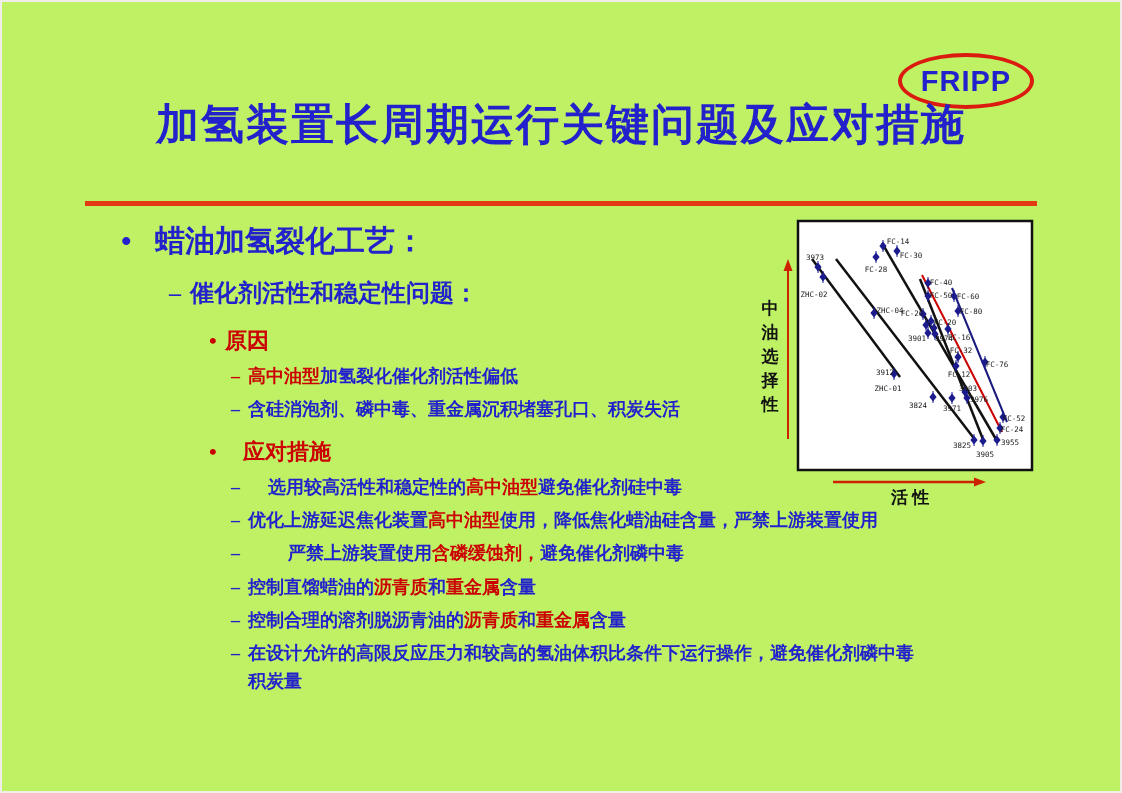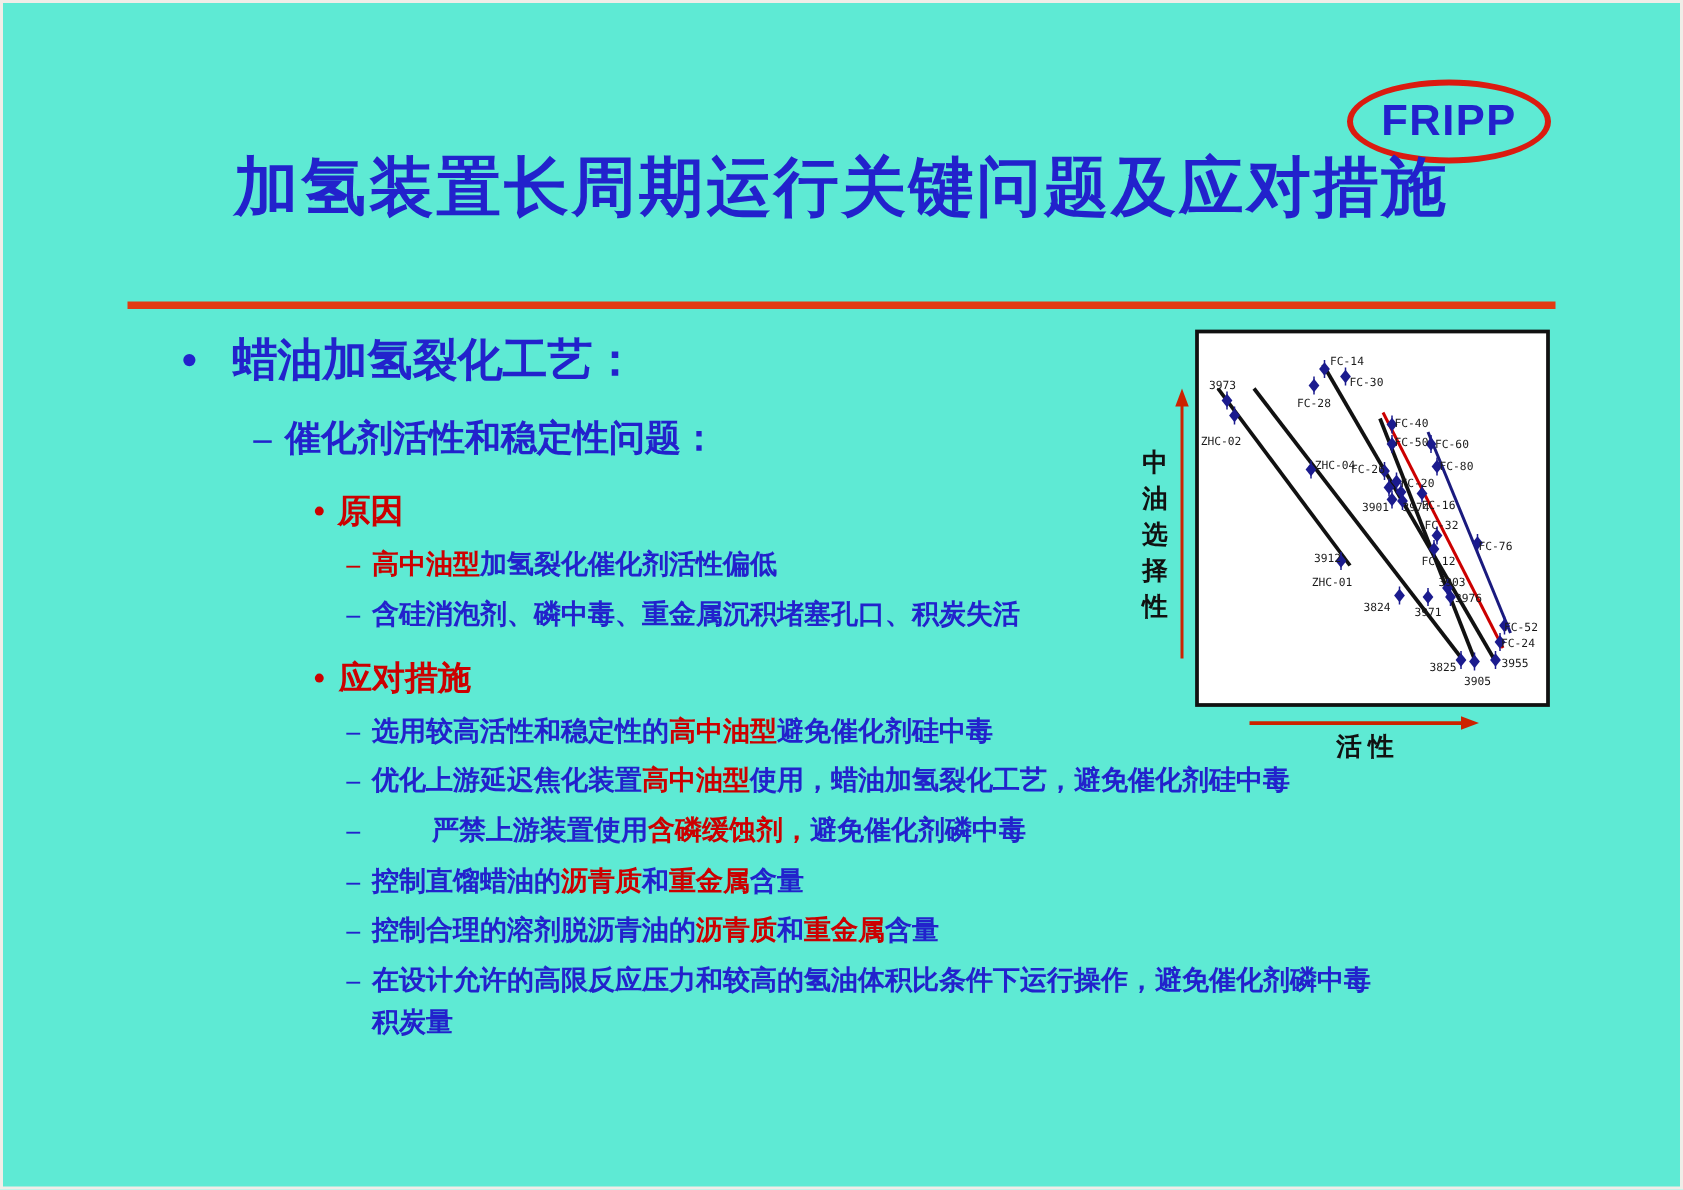--- a/index.html
+++ b/index.html
@@ -1,17 +1,17 @@
 <!DOCTYPE html>
 <html><head>
 <meta charset="utf-8">
 <style>
   html,body{margin:0;padding:0;background:#fff;}
   .slide{
-    position:relative;width:1122px;height:793px;background:#5eead4;overflow:hidden;
+    position:relative;width:1122px;height:793px;background:#bef264;overflow:hidden;
     font-family:"Liberation Serif","DejaVu Serif",serif;
     box-shadow:inset 0 0 0 2px #f0ede8;
   }
   .logo{
     position:absolute;left:898px;top:53px;width:128px;height:48px;
     border:4px solid #DB1B10;border-radius:50%;
     display:flex;align-items:center;justify-content:center;
     font-family:"Liberation Sans","DejaVu Sans",sans-serif;
     font-weight:bold;font-size:29px;color:#2222CC;letter-spacing:1px;
   }
@@ -51,29 +51,29 @@
       <div class="row" style="top: 366px; font-size: 18px;">
         <span class="marker" style="left: 231px; color: rgb(204, 0, 0);">–</span>
         <span class="runs" style="left: 248px;"><span style="color: rgb(204, 0, 0);">高中油型</span><span style="color: rgb(34, 34, 204);">加氢裂化催化剂活性偏低</span></span>
       </div>
       <div class="row" style="top: 399px; font-size: 18px;">
         <span class="marker" style="left: 231px; color: rgb(34, 34, 204);">–</span>
         <span class="runs" style="left: 248px;"><span style="color: rgb(34, 34, 204);">含硅消泡剂、磷中毒、重金属沉积堵塞孔口、积炭失活</span></span>
       </div>
       <div class="row" style="top: 439px; font-size: 22px;">
         <span class="marker" style="left: 209px; color: rgb(204, 0, 0);">•</span>
-        <span class="runs" style="left: 226px;"><span style="color: rgb(204, 0, 0);">应对措施</span></span>
+        <span class="runs" style="left: 243px;"><span style="color: rgb(204, 0, 0);">应对措施</span></span>
       </div>
       <div class="row" style="top: 477px; font-size: 18px;">
         <span class="marker" style="left: 231px; color: rgb(34, 34, 204);">–</span>
-        <span class="runs" style="left: 248px;"><span style="color: rgb(34, 34, 204);">选用较高活性和稳定性的</span><span style="color: rgb(204, 0, 0);">高中油型</span><span style="color: rgb(34, 34, 204);">避免催化剂硅中毒</span></span>
+        <span class="runs" style="left: 248px;"><span style="color: rgb(34, 34, 204); margin-left: 20px;">选用较高活性和稳定性的</span><span style="color: rgb(204, 0, 0);">高中油型</span><span style="color: rgb(34, 34, 204);">避免催化剂硅中毒</span></span>
       </div>
       <div class="row" style="top: 510px; font-size: 18px;">
         <span class="marker" style="left: 231px; color: rgb(34, 34, 204);">–</span>
-        <span class="runs" style="left: 248px;"><span style="color: rgb(34, 34, 204); text-align: center;">优化上游延迟焦化装置</span><span style="color: rgb(204, 0, 0);">高中油型</span><span style="color: rgb(34, 34, 204);">使用，蜡油加氢裂化工艺，避免催化剂硅中毒</span></span>
+        <span class="runs" style="left: 248px;"><span style="color: rgb(34, 34, 204); text-align: center;">优化上游延迟焦化装置</span><span style="color: rgb(204, 0, 0);">高中油型</span><span style="color: rgb(34, 34, 204);">使用，降低焦化蜡油硅含量，严禁上游装置使用</span></span>
       </div>
       <div class="row" style="top: 543px; font-size: 18px;">
         <span class="marker" style="left: 231px; color: rgb(34, 34, 204);">–</span>
         <span class="runs" style="left: 248px; margin-left: 40px;"><span style="color: rgb(34, 34, 204);">严禁上游装置使用</span><span style="color: rgb(204, 0, 0);">含磷缓蚀剂，</span><span style="color: rgb(34, 34, 204);">避免催化剂磷中毒</span></span>
       </div>
       <div class="row" style="top: 577px; font-size: 18px;">
         <span class="marker" style="left: 231px; color: rgb(34, 34, 204);">–</span>
         <span class="runs" style="left: 248px;"><span style="color: rgb(34, 34, 204);">控制直馏蜡油的</span><span style="color: rgb(204, 0, 0);">沥青质</span><span style="color: rgb(34, 34, 204);">和</span><span style="color: rgb(204, 0, 0);">重金属</span><span style="color: rgb(34, 34, 204);">含量</span></span>
       </div>
       <div class="row" style="top: 610px; font-size: 18px;">

